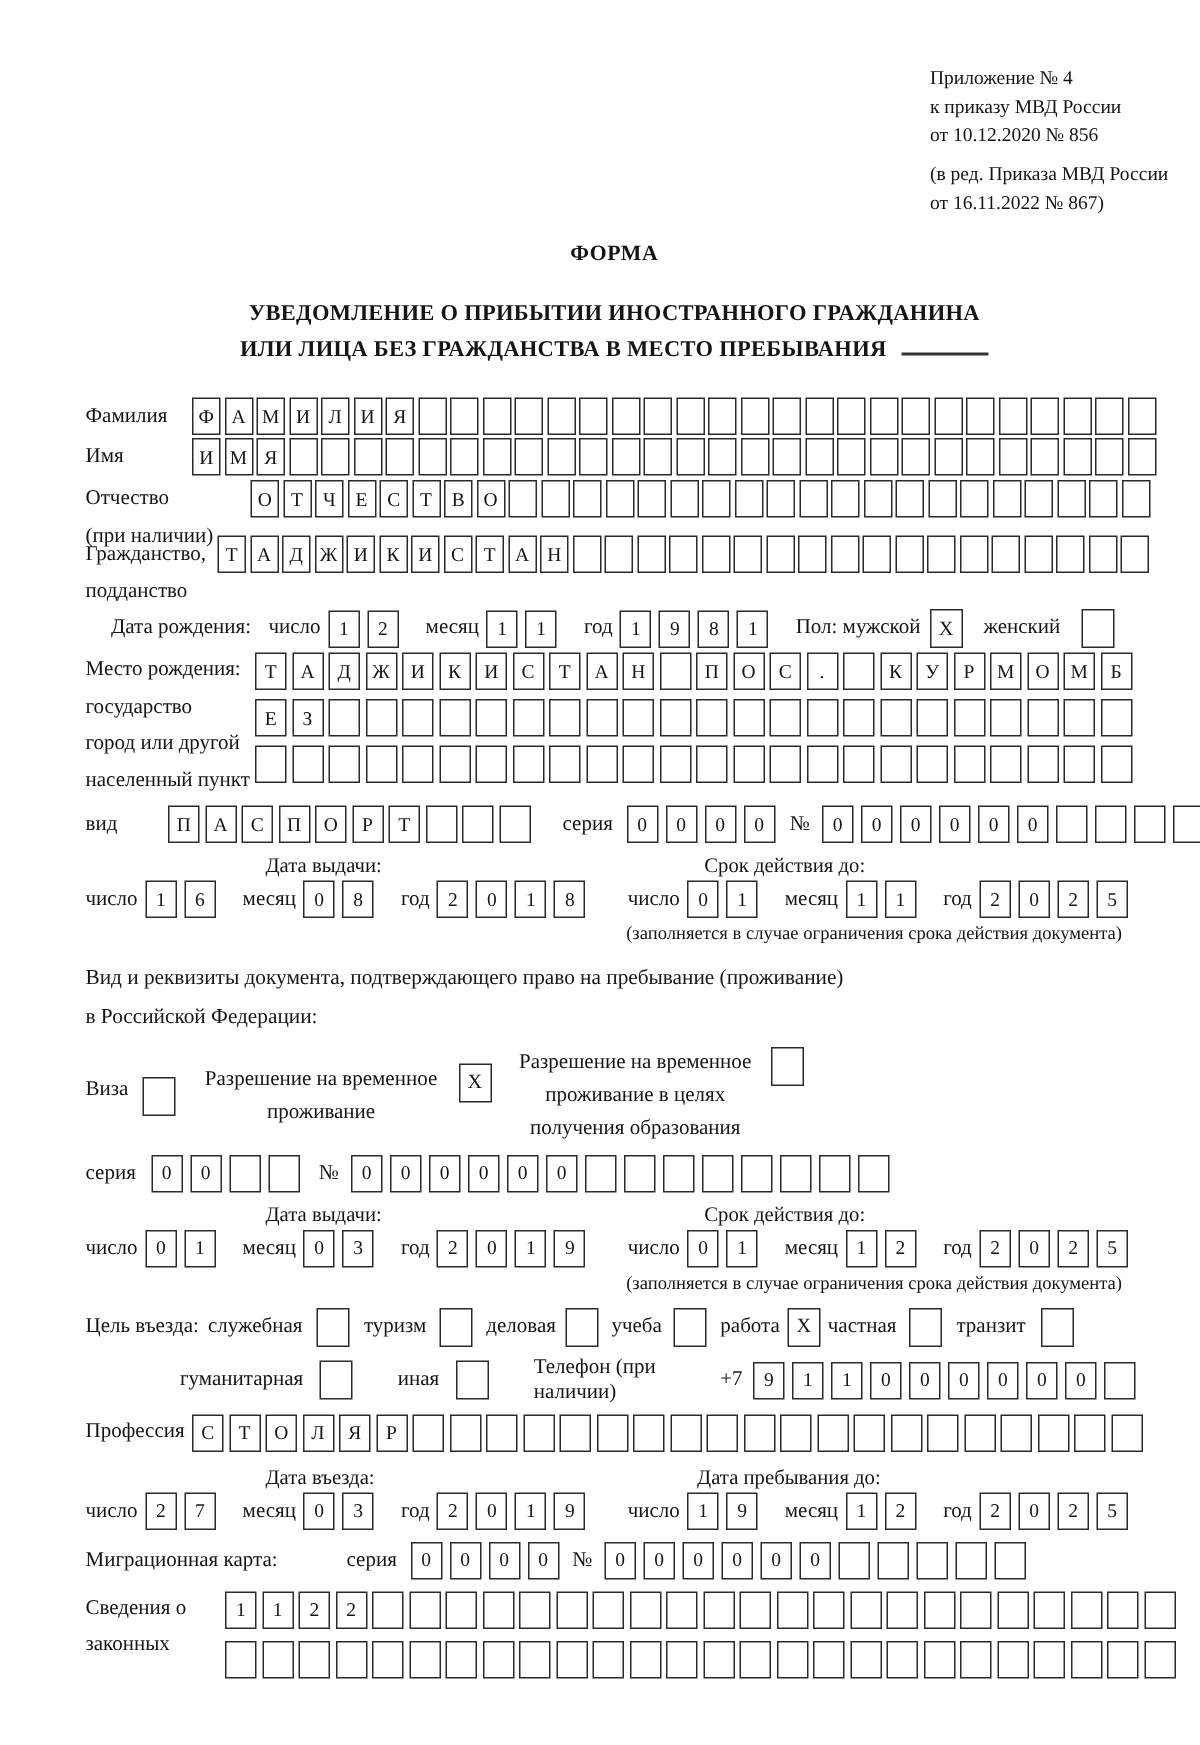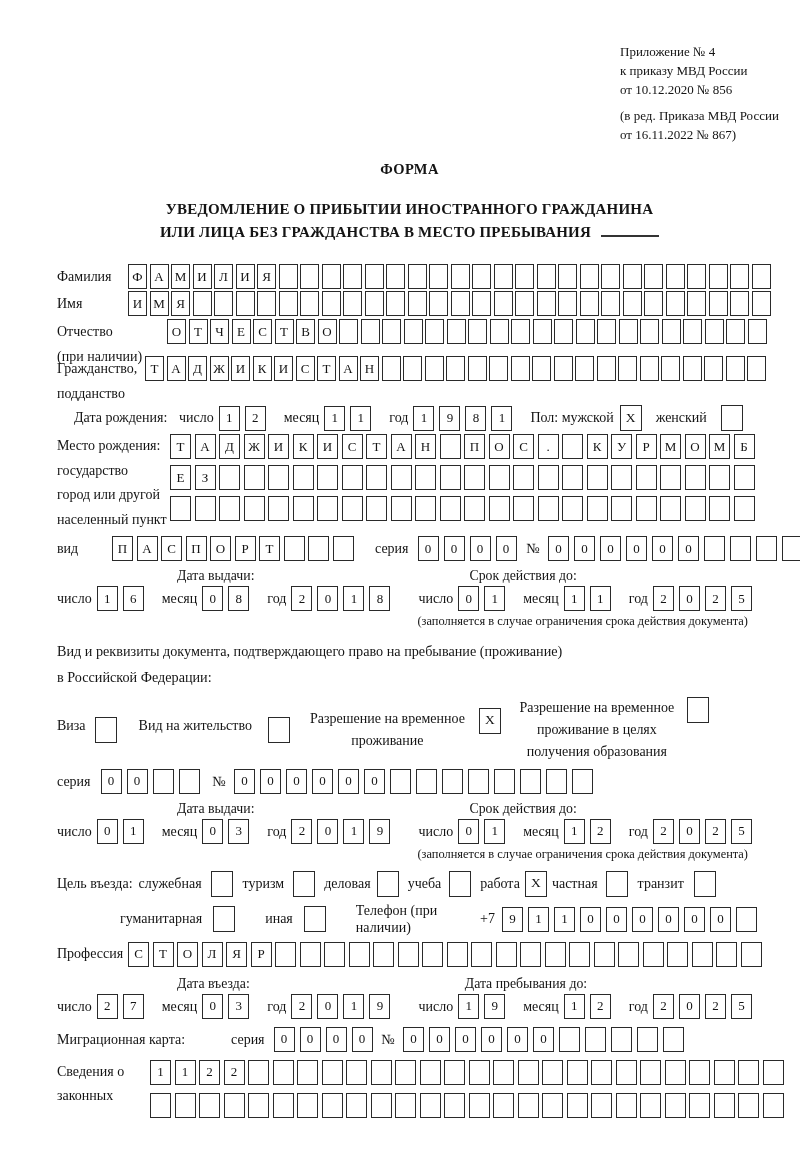--- a/index.html
+++ b/index.html
@@ -430,24 +430,20 @@
   <div class="para mt8">
     <span>Вид и реквизиты документа, подтверждающего право на пребывание (проживание)</span><br>
     <span>в Российской Федерации:</span>
   </div>
 
   <div class="opts">
     <span class="opt">
       <span>Виза</span>
       <span class="box" style="margin-left:9px"></span>
     </span>
-    <span class="opt" style="margin-left:22px">
-      <span>Вид на жительство</span>
-      <span class="box" style="margin-left:16px"></span>
-    </span>
     <span class="opt" style="margin-left:20px">
       <span class="optcol">
         <span>Разрешение на временное</span>
         <span>проживание</span>
       </span>
       <span class="box" style="margin-left:14px">X</span>
     </span>
     <span class="opt" style="margin-left:16px">
       <span class="optcol" style="width:160px">
         <span>Разрешение на временное</span>

